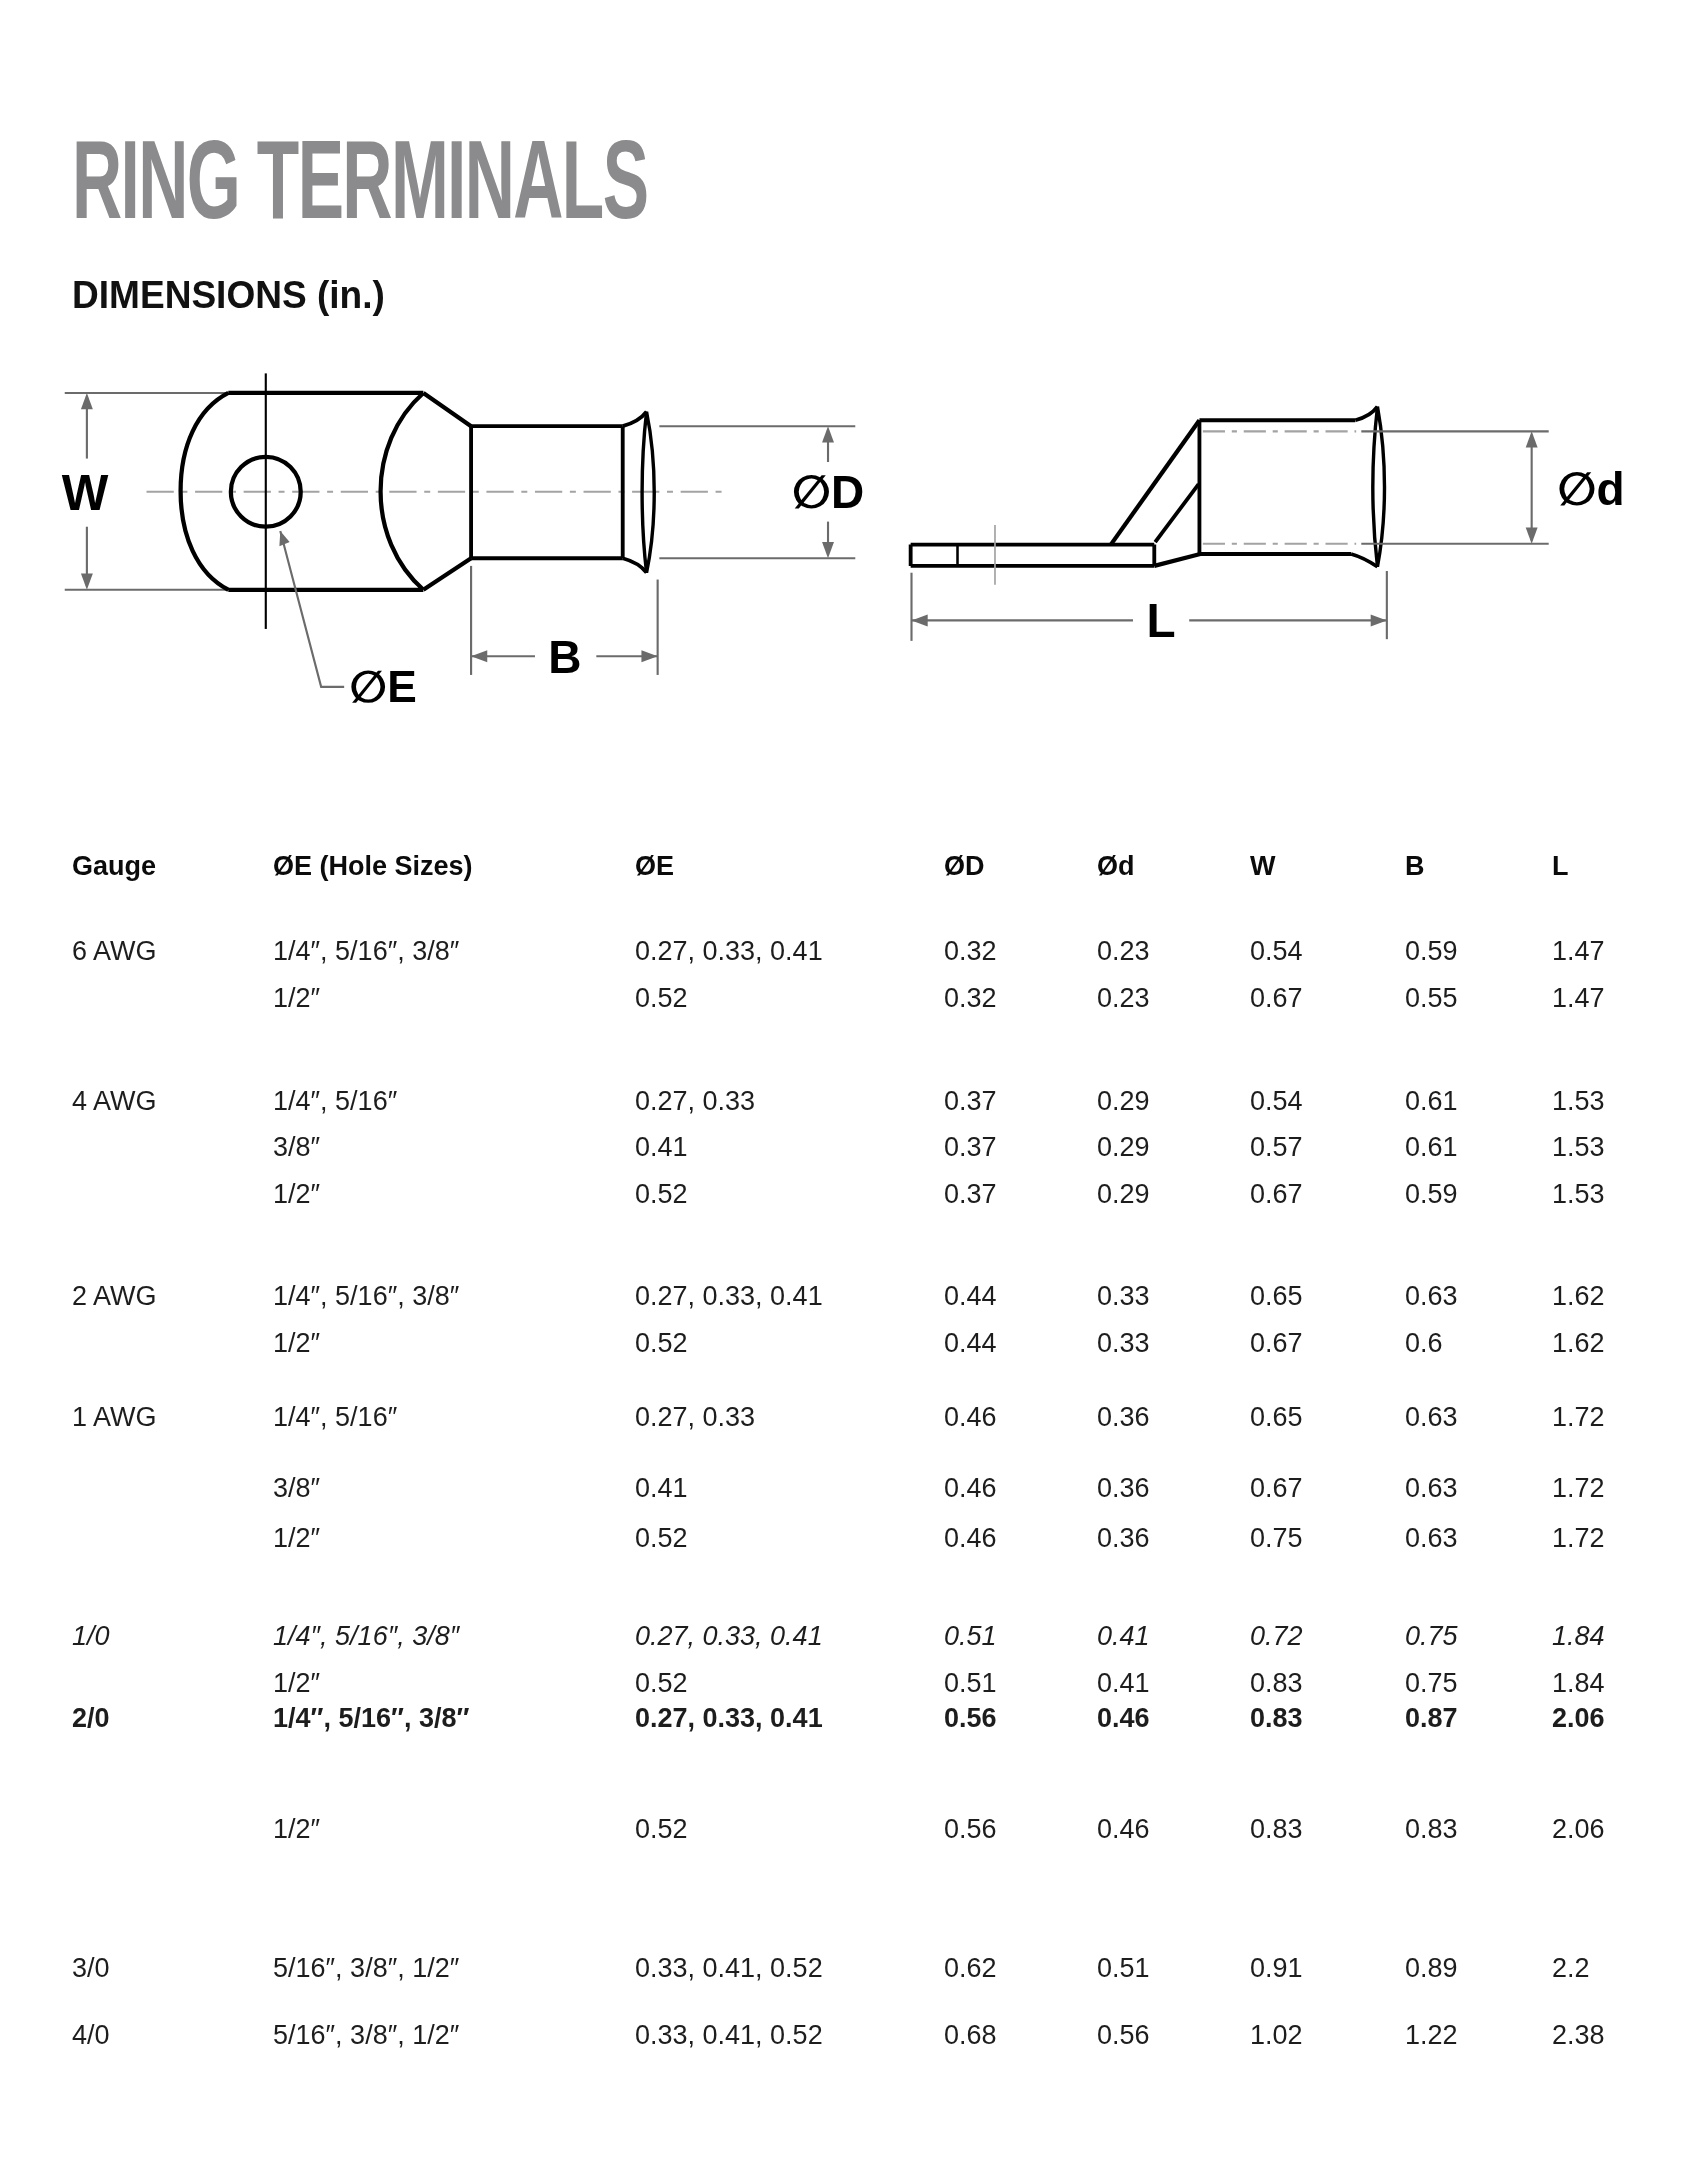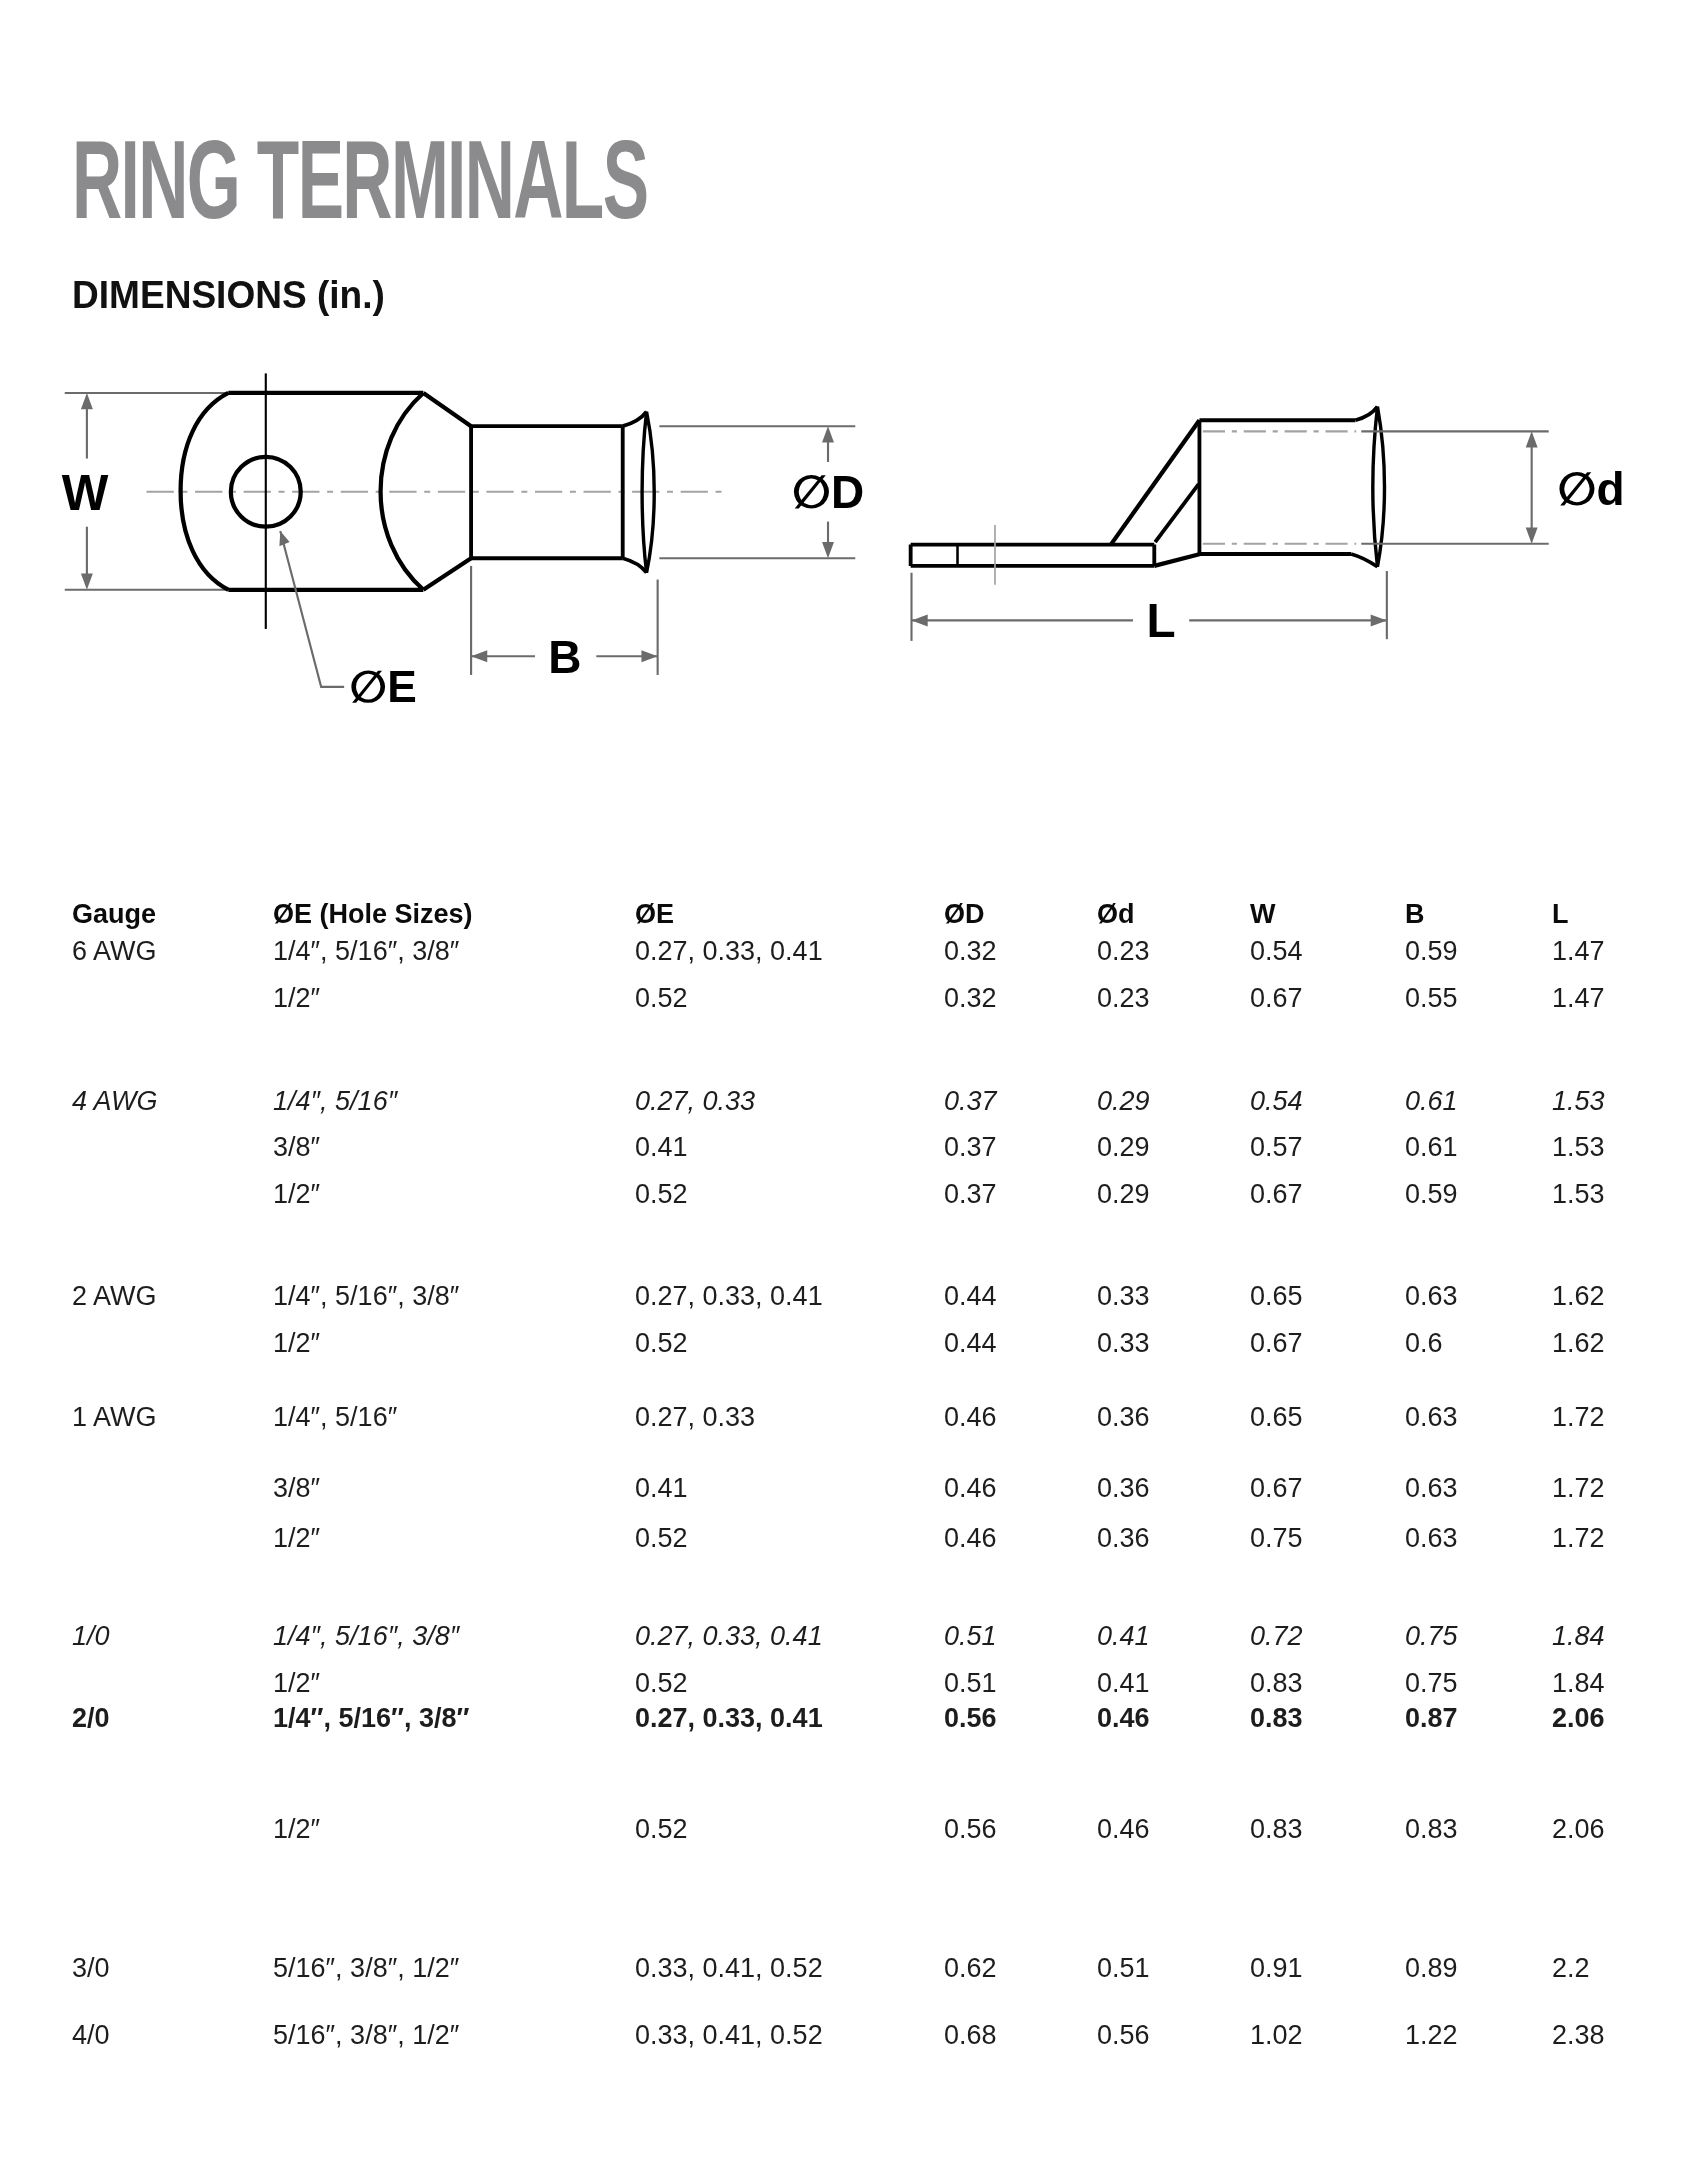--- a/index.html
+++ b/index.html
@@ -131,21 +131,21 @@
       <line x1="1070" y1="308" x2="1330" y2="308" stroke="#6b6b6b" stroke-width="2.5"></line>
       <line x1="1396" y1="308" x2="1628" y2="308" stroke="#6b6b6b" stroke-width="2.5"></line>
       <polygon points="1070,308 1089,301 1089,315" fill="#6b6b6b"></polygon>
       <polygon points="1628,308 1609,301 1609,315" fill="#6b6b6b"></polygon>
       <text x="1363" y="327" text-anchor="middle" font-size="56">L</text>
     </g>
   </svg>
 
   <div>
 
-    <div class="trow thead" style="top:896px;text-align:right;">
+    <div class="trow thead" style="top:848px;text-align:right;">
       <span class="col-gauge">Gauge</span>
       <span class="col-holes">ØE (Hole Sizes)</span>
       <span class="col-oe">ØE</span>
       <span class="col-od">ØD</span>
       <span class="col-odd">Ød</span>
       <span class="col-w">W</span>
       <span class="col-b">B</span>
       <span class="col-l">L</span>
     </div>
 
@@ -163,21 +163,21 @@
       <span class="col-gauge"></span>
       <span class="col-holes">1/2″</span>
       <span class="col-oe">0.52</span>
       <span class="col-od">0.32</span>
       <span class="col-odd">0.23</span>
       <span class="col-w">0.67</span>
       <span class="col-b">0.55</span>
       <span class="col-l">1.47</span>
     </div>
 
-    <div class="trow" style="top:1083px;font-style:italic;">
+    <div class="trow" style="top:1083px;">
       <span class="col-gauge">4 AWG</span>
       <span class="col-holes">1/4″, 5/16″</span>
       <span class="col-oe">0.27, 0.33</span>
       <span class="col-od">0.37</span>
       <span class="col-odd">0.29</span>
       <span class="col-w">0.54</span>
       <span class="col-b">0.61</span>
       <span class="col-l">1.53</span>
     </div>
     <div class="trow" style="top:1129px;">

